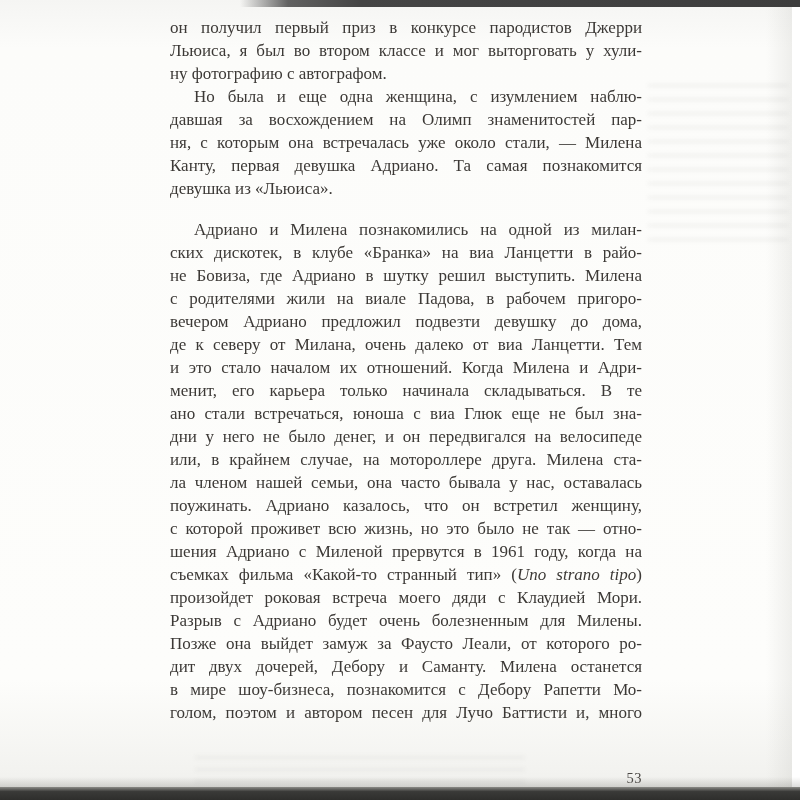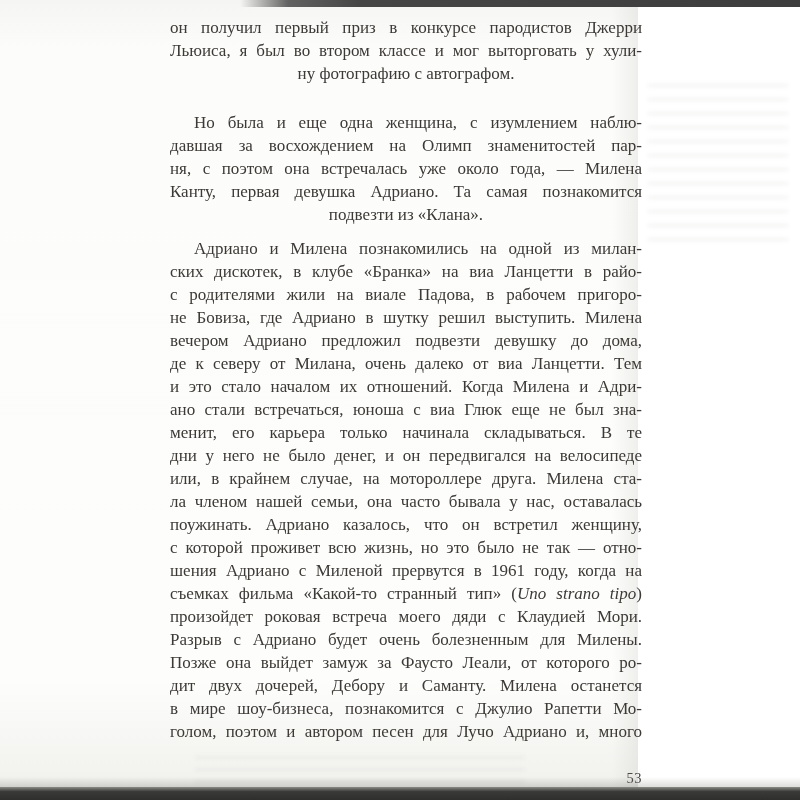--- a/index.html
+++ b/index.html
@@ -5,21 +5,21 @@
   html, body {
     margin: 0;
     padding: 0;
     width: 800px;
     height: 800px;
     overflow: hidden;
     background: #ffffff;
   }
   .photo {
     position: relative;
-    width: 638px;
+    width: 792px;
     height: 800px;
     background: linear-gradient(to bottom, #f5f5f3 0%, #fcfcfa 6%, #fdfdfb 85%, #f2f2ef 97%, #e6e6e3 100%);
     font-family: "Liberation Serif", "DejaVu Serif", serif;
   }
   
   .top-edge {
     position: absolute;
     top: 0; left: 0;
     width: 800px; height: 7px;
     background: linear-gradient(to right,
@@ -73,21 +73,21 @@
     position: absolute;
     left: 170px;
     top: 16px;
     width: 472px;
     color: #3c3936;
     font-size: 17px;
     line-height: 23px;
   }
   .line {
     white-space: normal;
-    text-align: center;
+    text-align: left;
   }
   .line.just {
     text-align: justify;
     text-align-last: justify;
   }
   .line.ind {
     text-indent: 24px;
   }
   .page-number {
     position: absolute;
@@ -106,46 +106,46 @@
 <div class="photo">
   <div class="top-edge"></div>
   <div class="right-margin-tint"></div>
   <div class="bleed-right"></div>
   <div class="bleed-bottom"></div>
 
   <div class="text-block">
       <div class="line just">он получил первый приз в конкурсе пародистов Джерри</div>
       <div class="line just">Льюиса, я был во втором классе и мог выторговать у хули-</div>
       <div class="line">ну фотографию с автографом.</div>
-      <div class="line just ind" style="margin-top: 26px;">Но была и еще одна женщина, с изумлением наблю-</div>
+      <div class="line just ind" style="margin-top: 0;">Но была и еще одна женщина, с изумлением наблю-</div>
       <div class="line just">давшая за восхождением на Олимп знаменитостей пар-</div>
-      <div class="line just">ня, с поэтом она встречалась уже около года, — Милена</div>
+      <div class="line just">ня, с которым она встречалась уже около стали, — Милена</div>
       <div class="line just">Канту, первая девушка Адриано. Та самая познакомится</div>
-      <div class="line">подвезти из «Клана».</div>
-      <div class="line just ind" style="margin-top: 11px;">Адриано и Милена познакомились на одной из милан-</div>
+      <div class="line">девушка из «Льюиса».</div>
+      <div class="line just ind" style="margin-top: 18px;">Адриано и Милена познакомились на одной из милан-</div>
       <div class="line just">ских дискотек, в клубе «Бранка» на виа Ланцетти в райо-</div>
+      <div class="line just">не Бовиза, где Адриано в шутку решил выступить. Милена</div>
       <div class="line just">с родителями жили на виале Падова, в рабочем пригоро-</div>
-      <div class="line just">не Бовиза, где Адриано в шутку решил выступить. Милена</div>
       <div class="line just">вечером Адриано предложил подвезти девушку до дома,</div>
       <div class="line just">де к северу от Милана, очень далеко от виа Ланцетти. Тем</div>
       <div class="line just">и это стало началом их отношений. Когда Милена и Адри-</div>
+      <div class="line just">менит, его карьера только начинала складываться. В те</div>
       <div class="line just">ано стали встречаться, юноша с виа Глюк еще не был зна-</div>
-      <div class="line just">менит, его карьера только начинала складываться. В те</div>
       <div class="line just">дни у него не было денег, и он передвигался на велосипеде</div>
       <div class="line just">или, в крайнем случае, на мотороллере друга. Милена ста-</div>
       <div class="line just">ла членом нашей семьи, она часто бывала у нас, оставалась</div>
       <div class="line just">поужинать. Адриано казалось, что он встретил женщину,</div>
       <div class="line just">с которой проживет всю жизнь, но это было не так — отно-</div>
       <div class="line just">шения Адриано с Миленой прервутся в 1961 году, когда на</div>
       <div class="line just">съемках фильма «Какой-то странный тип» (<i>Uno strano tipo</i>)</div>
       <div class="line just">произойдет роковая встреча моего дяди с Клаудией Мори.</div>
       <div class="line just">Разрыв с Адриано будет очень болезненным для Милены.</div>
       <div class="line just">Позже она выйдет замуж за Фаусто Леали, от которого ро-</div>
       <div class="line just">дит двух дочерей, Дебору и Саманту. Милена останется</div>
-      <div class="line just">в мире шоу-бизнеса, познакомится с Джулио Рапетти Мо-</div>
-      <div class="line just">голом, поэтом и автором песен для Лучо Адриано и, много</div>
+      <div class="line just">в мире шоу-бизнеса, познакомится с Дебору Рапетти Мо-</div>
+      <div class="line just">голом, поэтом и автором песен для Лучо Баттисти и, много</div>
     </div>
 
   <div class="page-number">53</div>
 
   <div class="bottom-shadow"></div>
   <div class="bottom-edge"></div>
 </div>
 
 </body></html>

